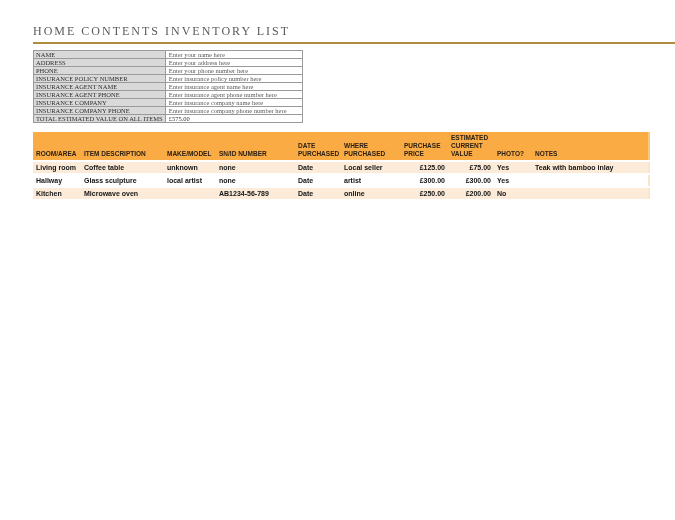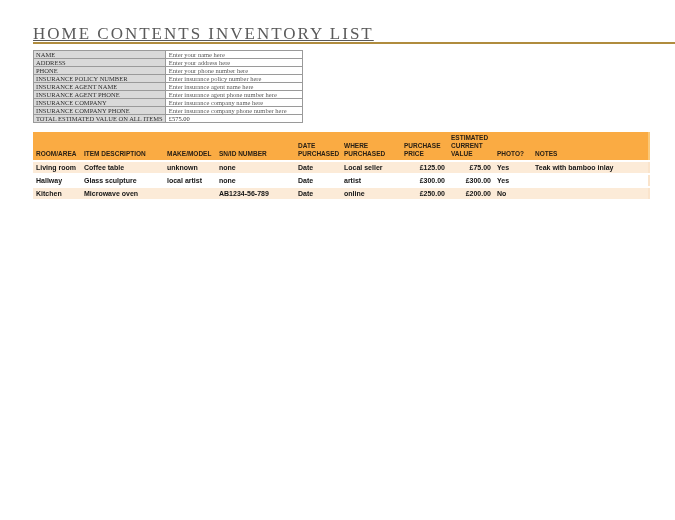--- a/index.html
+++ b/index.html
@@ -16,22 +16,22 @@
   html,body{background:#fff;}
   body{
     width:675px;height:520px;position:relative;overflow:hidden;
     font-family:"Liberation Sans",sans-serif;
   }
   .screen{position:absolute;inset:0;background:#fff;}
 
   .title{
     position:absolute;left:33px;top:24px;
     font-family:"Liberation Serif","DejaVu Serif",serif;
-    font-size:17px;font-weight:400;letter-spacing:2px;
-    color:var(--title_text);white-space:nowrap;text-decoration:underline;
+    font-size:12px;font-weight:400;letter-spacing:2px;
+    color:var(--title_text);white-space:nowrap;
   }
   .rule{
     position:absolute;left:33px;top:42px;width:642px;height:2px;
     background:var(--rule_gold);
   }
 
   
   table.form{
     position:absolute;left:33px;top:50px;
     border-collapse:collapse;table-layout:fixed;

